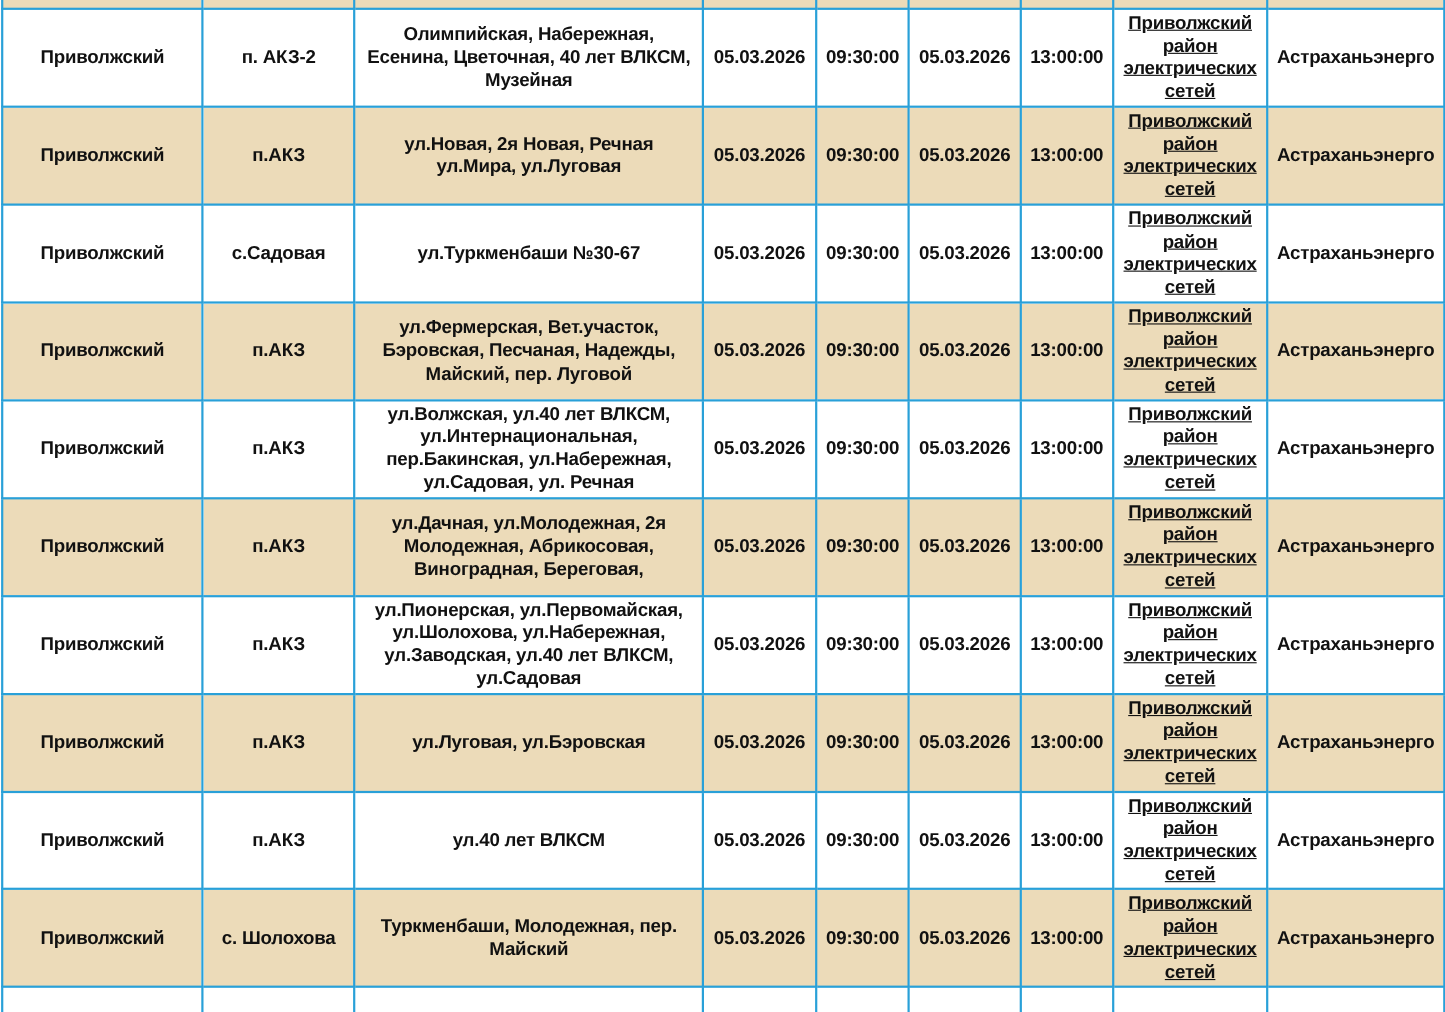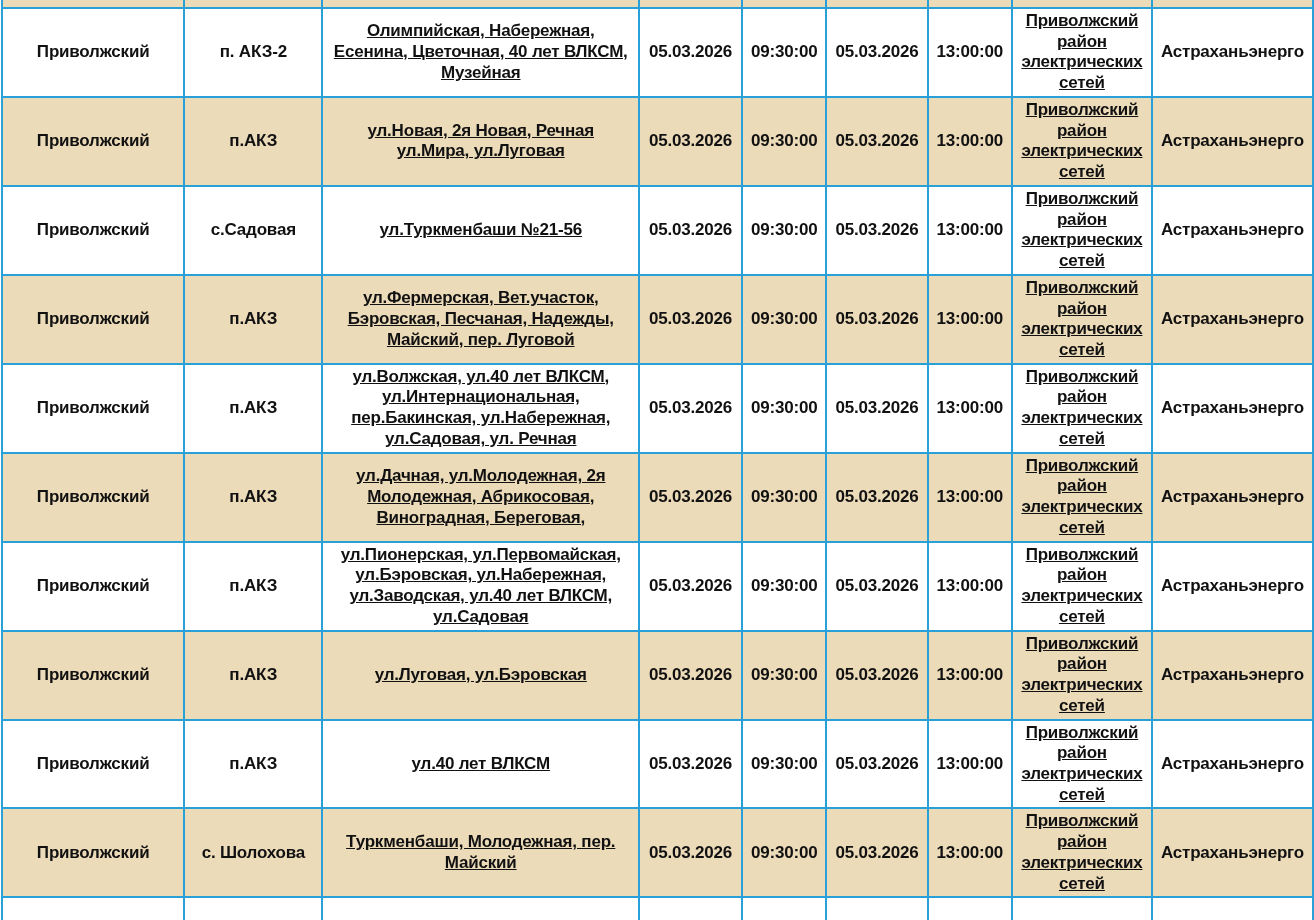--- a/index.html
+++ b/index.html
@@ -37,21 +37,20 @@
     background: #ecdbb9;
   }
   table.outage tr.data-row {
     height: 88px;
   }
   table.outage tr.partial-row {
     height: 38px;
   }
   td.cell-streets {
     padding: 2px 12px;
-    text-decoration: underline;
   }
   td.cell-nowrap {
     white-space: nowrap;
     padding: 2px 2px;
   }
   td.cell-organization {
     padding: 2px 4px;
     text-decoration: underline;
   }
 </style>
@@ -101,21 +100,21 @@
     <td class="cell-nowrap">05.03.2026</td>
     <td class="cell-nowrap">09:30:00</td>
     <td class="cell-nowrap">05.03.2026</td>
     <td class="cell-nowrap">13:00:00</td>
     <td class="cell-organization">Приволжский район электрических сетей</td>
     <td class="cell-company">Астраханьэнерго</td>
   </tr>
         <tr class="data-row">
     <td class="cell-district">Приволжский</td>
     <td class="cell-settlement">с.Садовая</td>
-    <td class="cell-streets">ул.Туркменбаши №21-56</td>
+    <td class="cell-streets">ул.Туркменбаши №30-67</td>
     <td class="cell-nowrap">05.03.2026</td>
     <td class="cell-nowrap">09:30:00</td>
     <td class="cell-nowrap">05.03.2026</td>
     <td class="cell-nowrap">13:00:00</td>
     <td class="cell-organization">Приволжский район электрических сетей</td>
     <td class="cell-company">Астраханьэнерго</td>
   </tr>
         <tr class="data-row alt">
     <td class="cell-district">Приволжский</td>
     <td class="cell-settlement">п.АКЗ</td>
@@ -145,21 +144,21 @@
     <td class="cell-nowrap">05.03.2026</td>
     <td class="cell-nowrap">09:30:00</td>
     <td class="cell-nowrap">05.03.2026</td>
     <td class="cell-nowrap">13:00:00</td>
     <td class="cell-organization">Приволжский район электрических сетей</td>
     <td class="cell-company">Астраханьэнерго</td>
   </tr>
         <tr class="data-row">
     <td class="cell-district">Приволжский</td>
     <td class="cell-settlement">п.АКЗ</td>
-    <td class="cell-streets">ул.Пионерская, ул.Первомайская, ул.Бэровская, ул.Набережная, ул.Заводская, ул.40 лет ВЛКСМ, ул.Садовая</td>
+    <td class="cell-streets">ул.Пионерская, ул.Первомайская, ул.Шолохова, ул.Набережная, ул.Заводская, ул.40 лет ВЛКСМ, ул.Садовая</td>
     <td class="cell-nowrap">05.03.2026</td>
     <td class="cell-nowrap">09:30:00</td>
     <td class="cell-nowrap">05.03.2026</td>
     <td class="cell-nowrap">13:00:00</td>
     <td class="cell-organization">Приволжский район электрических сетей</td>
     <td class="cell-company">Астраханьэнерго</td>
   </tr>
         <tr class="data-row alt">
     <td class="cell-district">Приволжский</td>
     <td class="cell-settlement">п.АКЗ</td>

